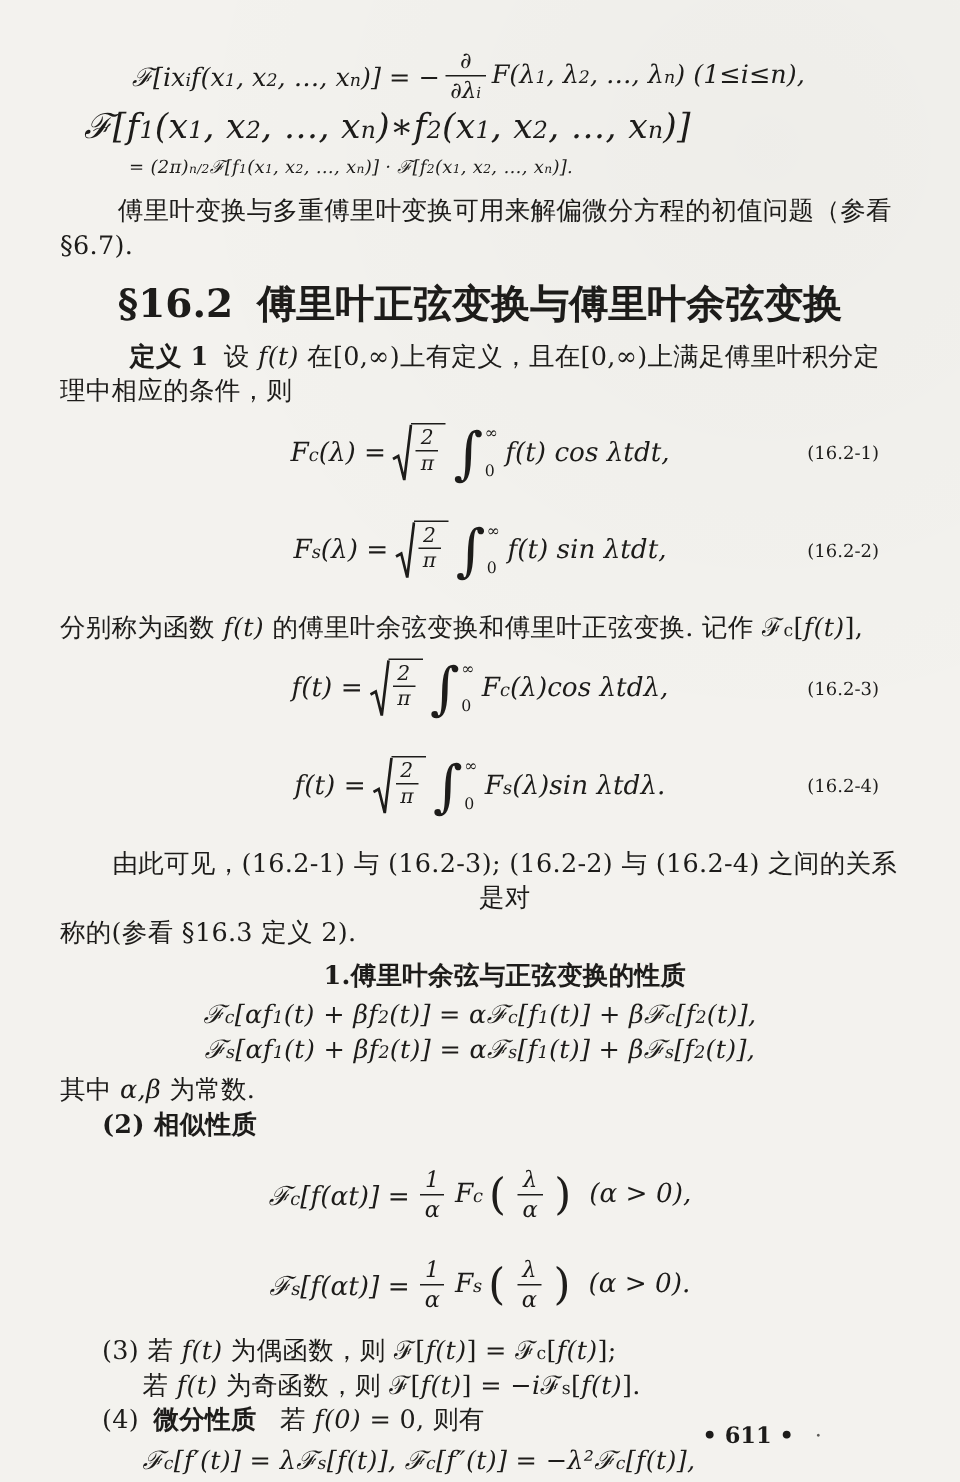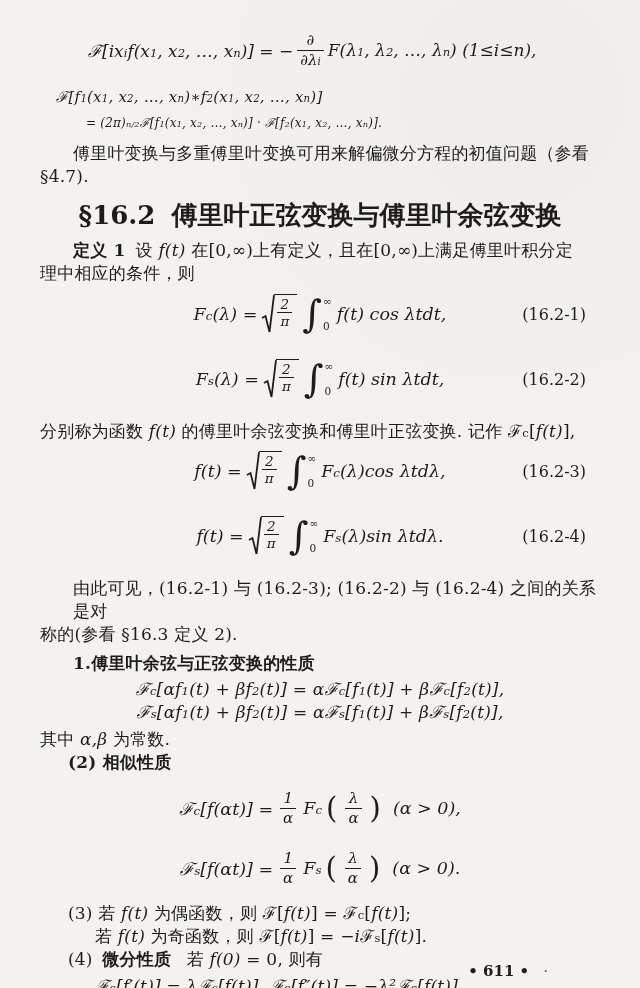--- a/index.html
+++ b/index.html
@@ -23,36 +23,36 @@
     background:
       radial-gradient(circle at 80% 10%, rgba(0,0,0,0.02), transparent 40%),
       var(--bg);
   }
   .line{
     font-size:17px;
     line-height:23px;
     min-height:23px;
     letter-spacing:0.2px;
   }
-  .ind{padding-left:33px;}
+  .ind{padding-left:33px;text-align:center;}
   .ind-sm{padding-left:28px;}
   .ind-md{padding-left:55px;}
   .bold{font-weight:bold;}
   .mt{font-style:italic;}
   sub{font-size:68%;vertical-align:-18%;line-height:0;}
   sup{font-size:68%;vertical-align:40%;line-height:0;}
 
   
   .eq-partial{
     display:flex;align-items:center;
     padding-left:48px;
     font-size:17px;
     height:48px;
   }
-  .conv1{padding-left:16px;margin-top:12px;font-size:15px;}
+  .conv1{padding-left:16px;font-size:23px;}
   .conv2{padding-left:46px;margin-top:3px;font-size:12px;}
 
   
   .frac{
     display:inline-flex;flex-direction:column;
     text-align:center;vertical-align:middle;
     margin:0 4px;line-height:1.1;
     font-size:15px;
   }
   .frac .num{display:block;padding:0 3px 1px;border-bottom:1.4px solid var(--ink);}
@@ -76,21 +76,21 @@
     height:48px;
     margin:17px 0;
   }
   .eq-content{
     display:inline-flex;align-items:center;gap:3px;
     font-size:17.5px;
   }
   .eq-label{
     position:absolute;right:14px;top:50%;
     transform:translateY(-50%);
-    font-style:normal;font-size:16px;
+    font-style:normal;font-size:12px;
   }
   .sqrt{display:inline-flex;align-items:flex-start;margin:0 1px;}
   .radsvg{display:block;}
   .radicand{
     display:inline-flex;align-items:flex-start;
     border-top:1.6px solid var(--ink);
     margin-left:-1px;
     padding:2px 4px 0 2px;
     height:37px;
   }
@@ -103,21 +103,21 @@
     margin-left:1px;padding:1px 0 2px;
   }
   .bigp{font-size:29px;line-height:1;font-style:normal;margin:0 1px;}
 
   .sim-row{height:52px;margin:8px 0;}
 
   .derive-eq{padding-left:55px;margin-top:2px;font-size:17px;line-height:26px;}
 
   .pgnum{
     position:absolute;
-    right:92px;bottom:8px;
+    right:92px;bottom:22px;
     font-weight:bold;font-size:15px;
     display:flex;align-items:center;gap:14px;
   }
   .pgnum .faint{font-weight:normal;opacity:.7;}
 </style>
 </head>
 <body>
 
 <div class="page">
 
@@ -127,21 +127,21 @@
         <span class="num">∂</span>
         <span class="den">∂λ<sub>i</sub></span>
       </span>
     <span>F(λ<sub>1</sub>, λ<sub>2</sub>, …, λ<sub>n</sub>)  (1≤i≤n),</span>
   </div>
 
   <div class="mt line conv1">ℱ[f<sub>1</sub>(x<sub>1</sub>, x<sub>2</sub>, …, x<sub>n</sub>)∗f<sub>2</sub>(x<sub>1</sub>, x<sub>2</sub>, …, x<sub>n</sub>)]</div>
   <div class="mt line conv2">= (2π)<sup>n/2</sup>ℱ[f<sub>1</sub>(x<sub>1</sub>, x<sub>2</sub>, …, x<sub>n</sub>)] · ℱ[f<sub>2</sub>(x<sub>1</sub>, x<sub>2</sub>, …, x<sub>n</sub>)].</div>
 
   <div class="line ind" style="margin-top:7px;">傅里叶变换与多重傅里叶变换可用来解偏微分方程的初值问题（参看</div>
-  <div class="line">§4.7).</div>
+  <div class="line">§6.7).</div>
 
   <div class="heading">
     <span class="sec-num">§16.2</span><span class="sec-title">傅里叶正弦变换与傅里叶余弦变换</span>
   </div>
 
   <div class="line ind" style="margin-top:9px;">
     <span class="bold" style="margin-right:10px;">定义 1</span><span>设 <i>f(t)</i> 在[0,∞)上有定义，且在[0,∞)上满足傅里叶积分定</span>
   </div>
   <div class="line">理中相应的条件，则</div>
 

